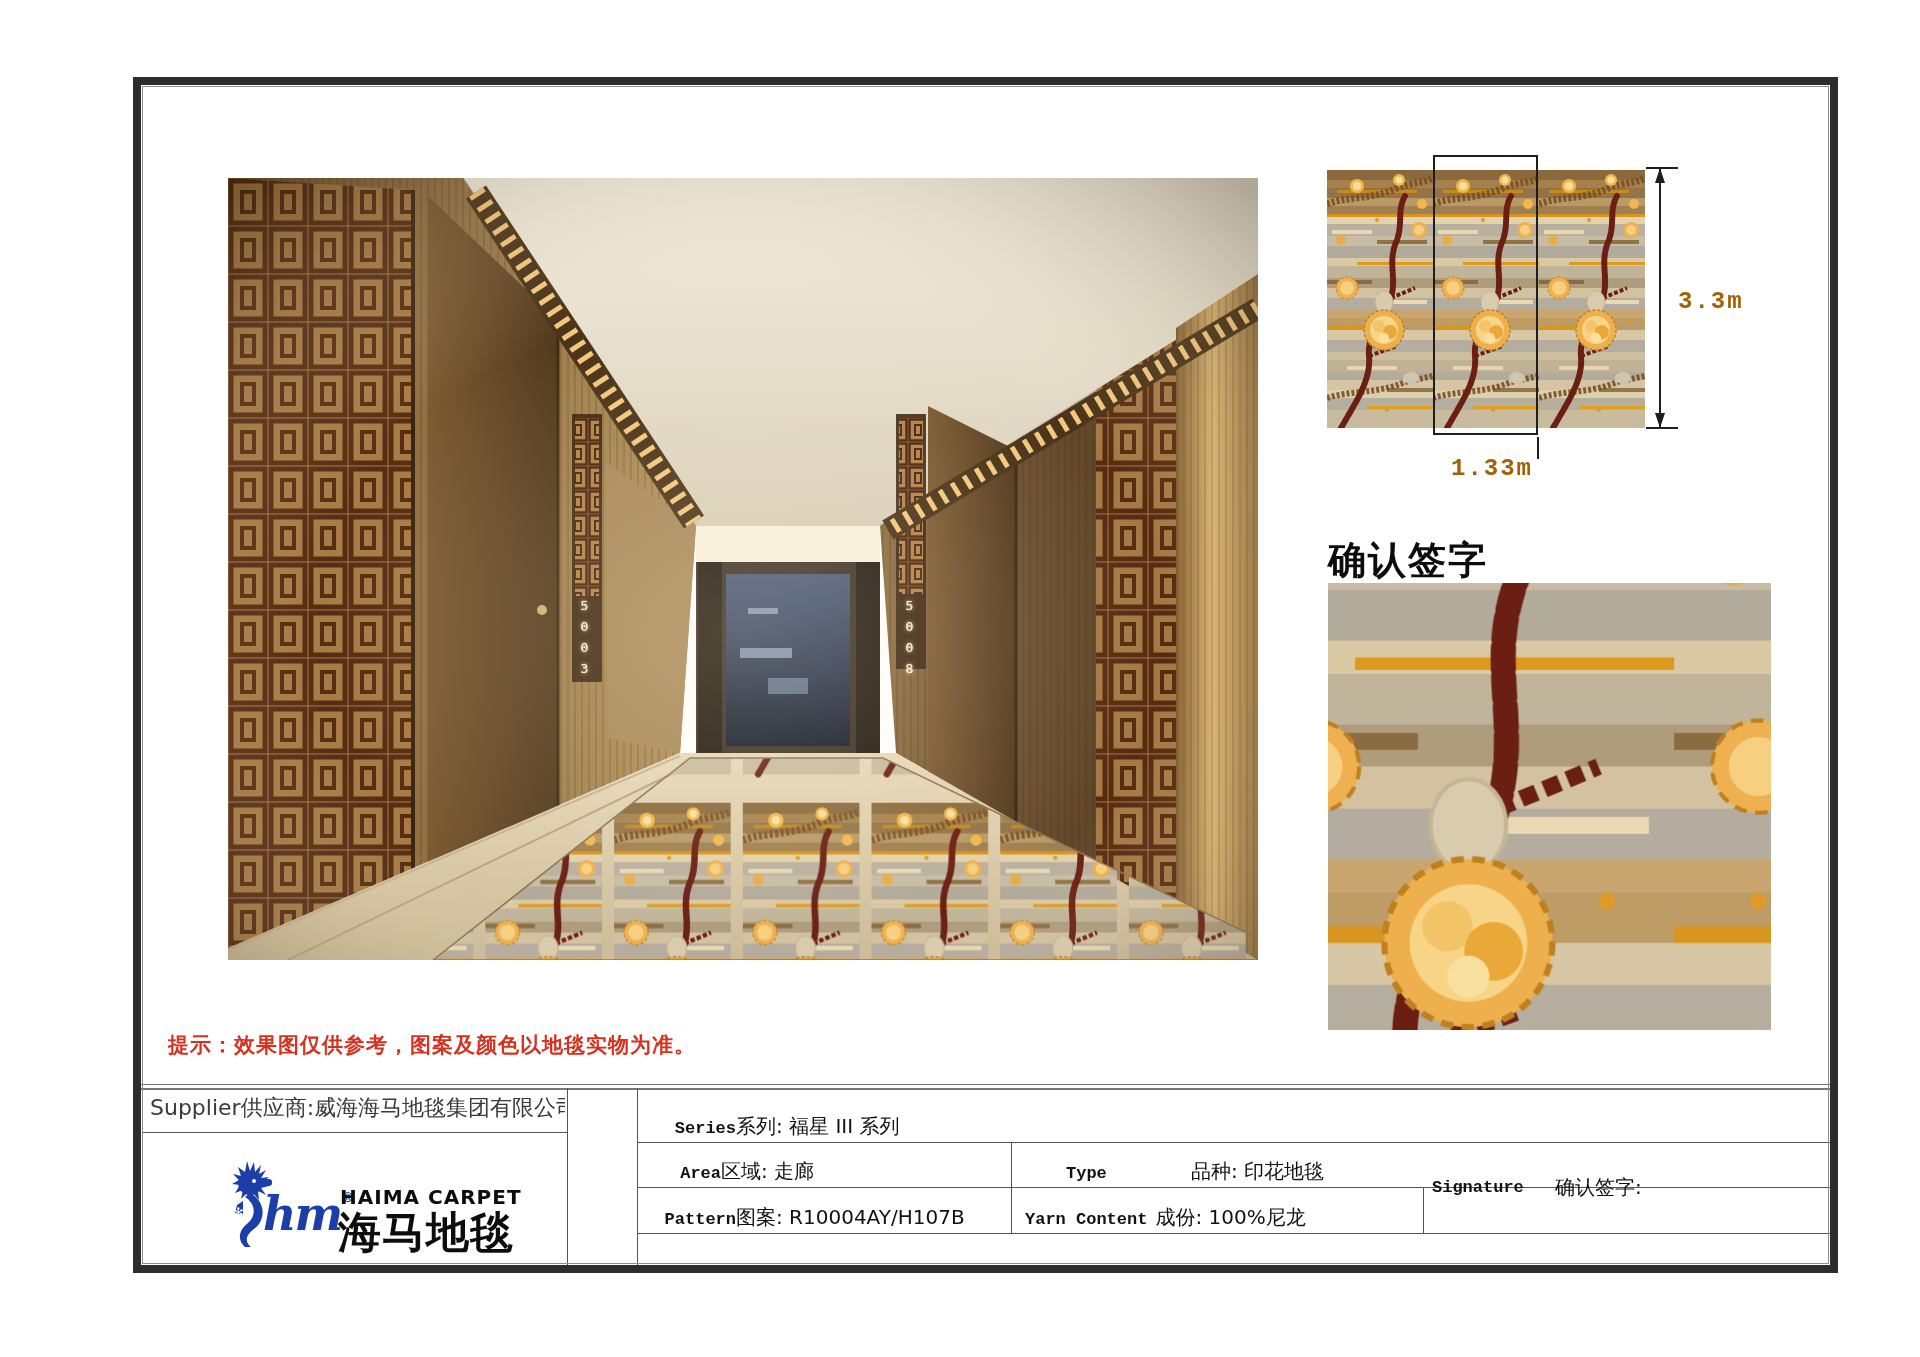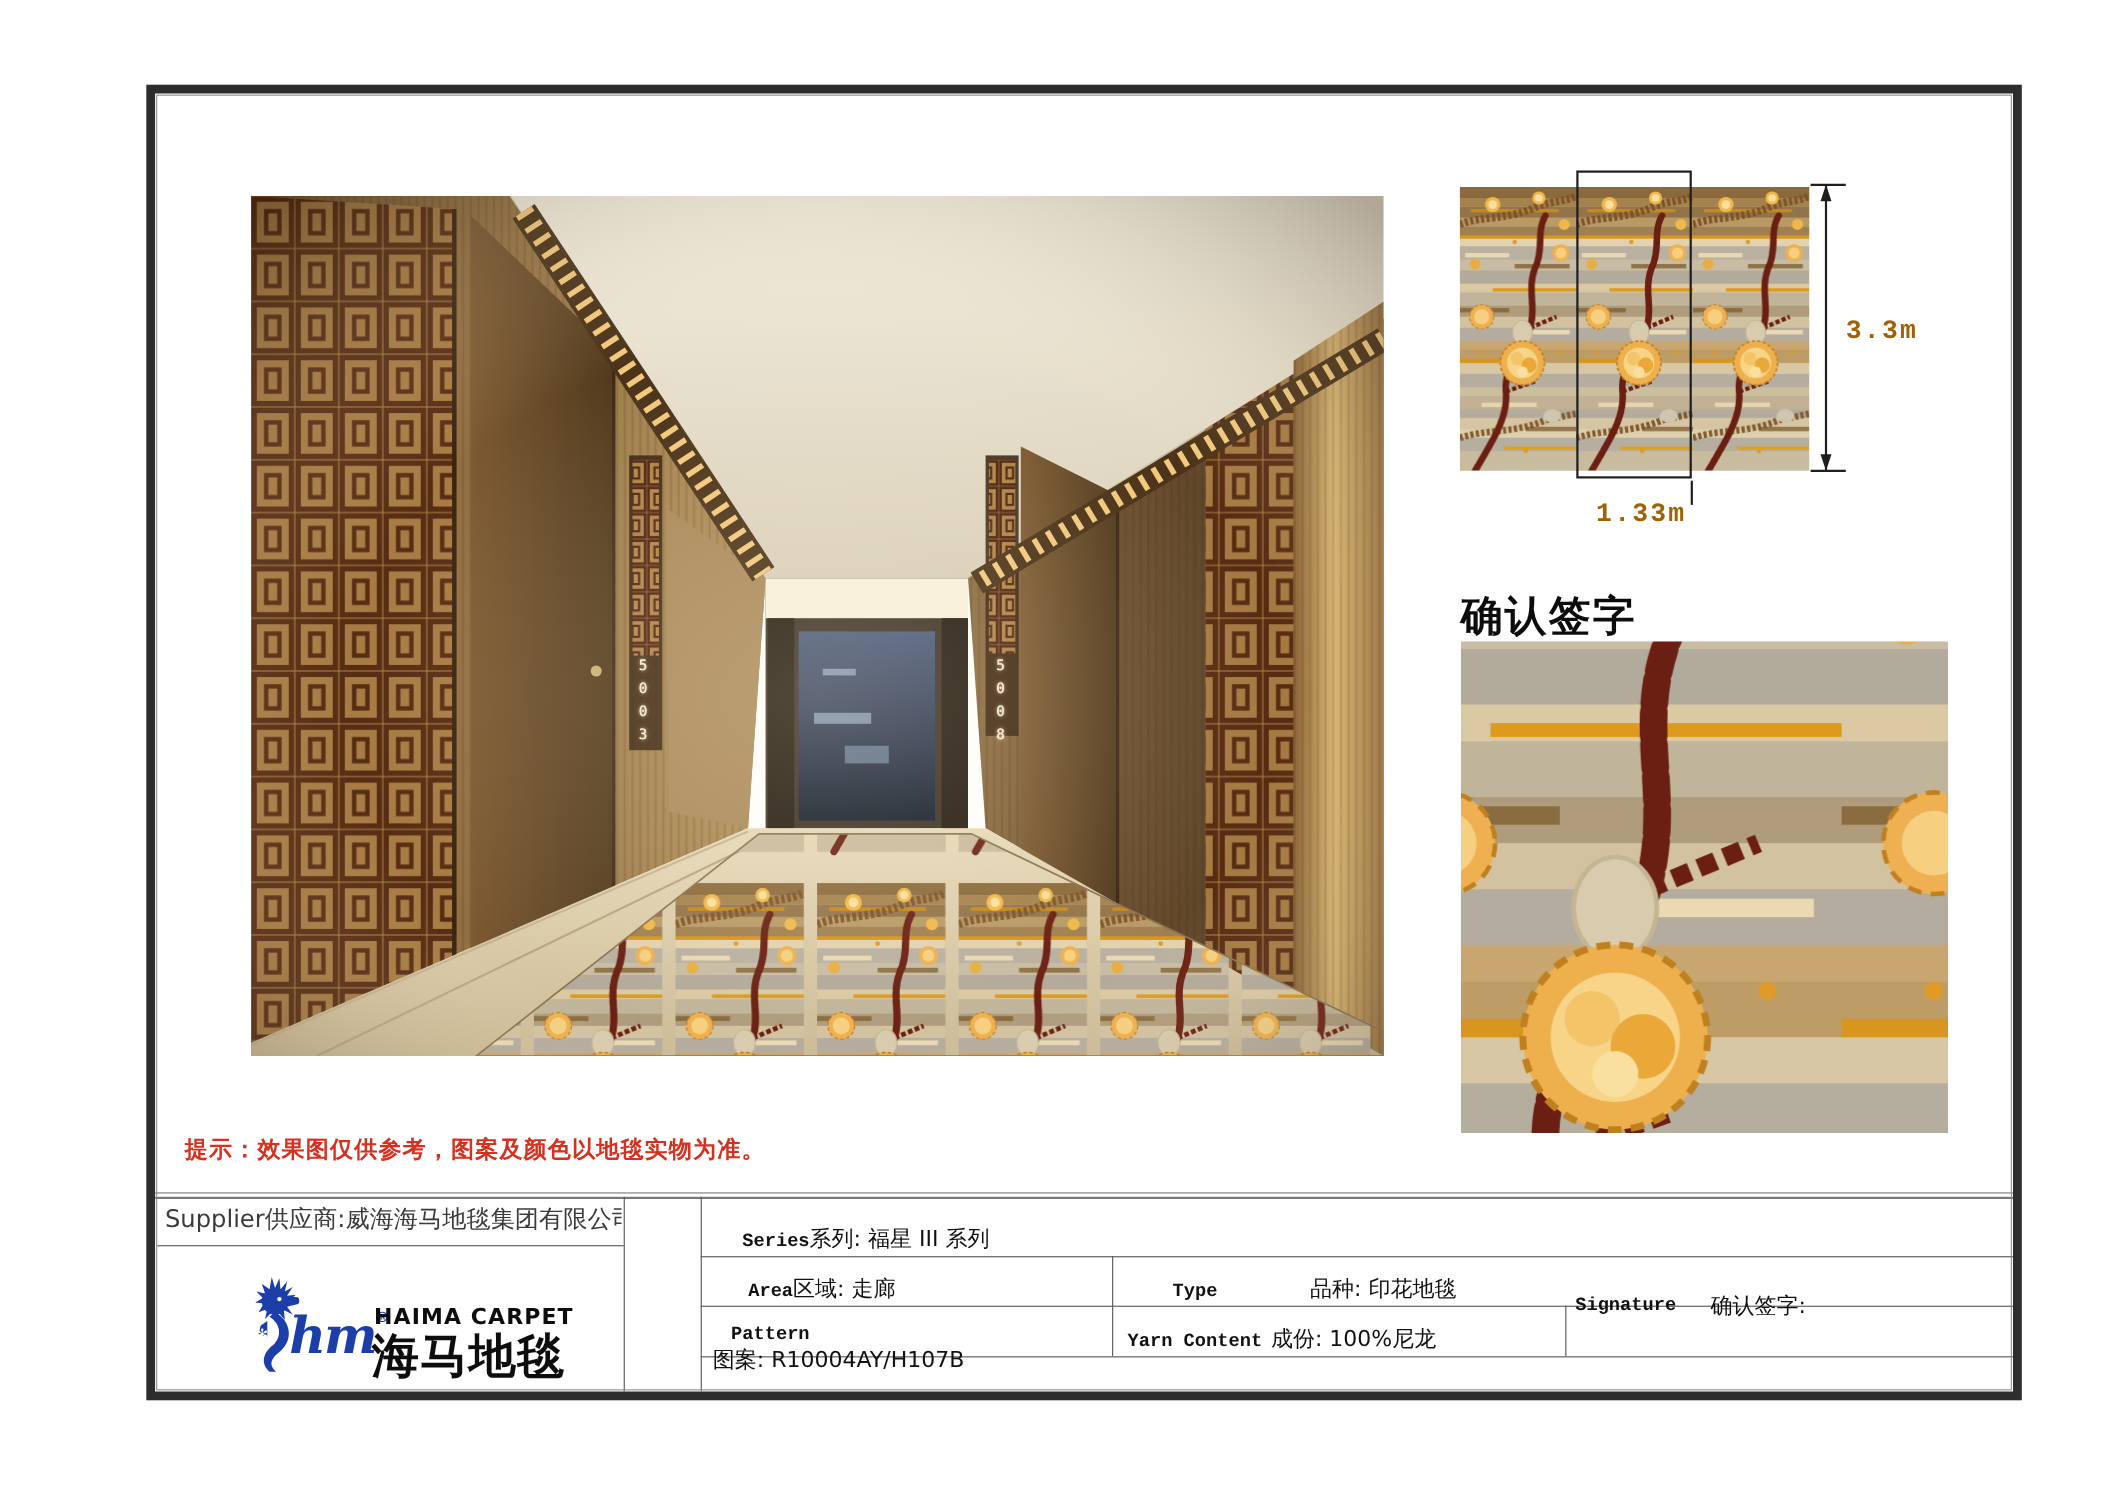--- a/index.html
+++ b/index.html
@@ -331,21 +331,21 @@
     <div class="abs logo-cn">海马地毯</div>
 
     <div class="cell w88" style="left:507px; top:1028px;">
       <span class="en">Series</span>
       <span class="cn">系列: 福星 III 系列</span>
     </div>
     <div class="cell w88" style="left:492px; top:1073px;">
       <span class="en">Area</span>
       <span class="cn">区域: 走廊</span>
     </div>
-    <div class="cell w88" style="left:507px; top:1119px;flex-direction:column;">
+    <div class="cell w88" style="left:507px; top:1119px;">
       <span class="en">Pattern</span>
       <span class="cn">图案: R10004AY/H107B</span>
     </div>
     <div class="cell w125" style="left:884px; top:1073px;">
       <span class="en">Type</span>
       <span class="cn">品种: 印花地毯</span>
     </div>
     <div class="cell" style="left:884px; top:1119px;">
       <span class="en" style="margin-right:8px">Yarn Content</span>
       <span class="cn">成份: 100%尼龙</span>

